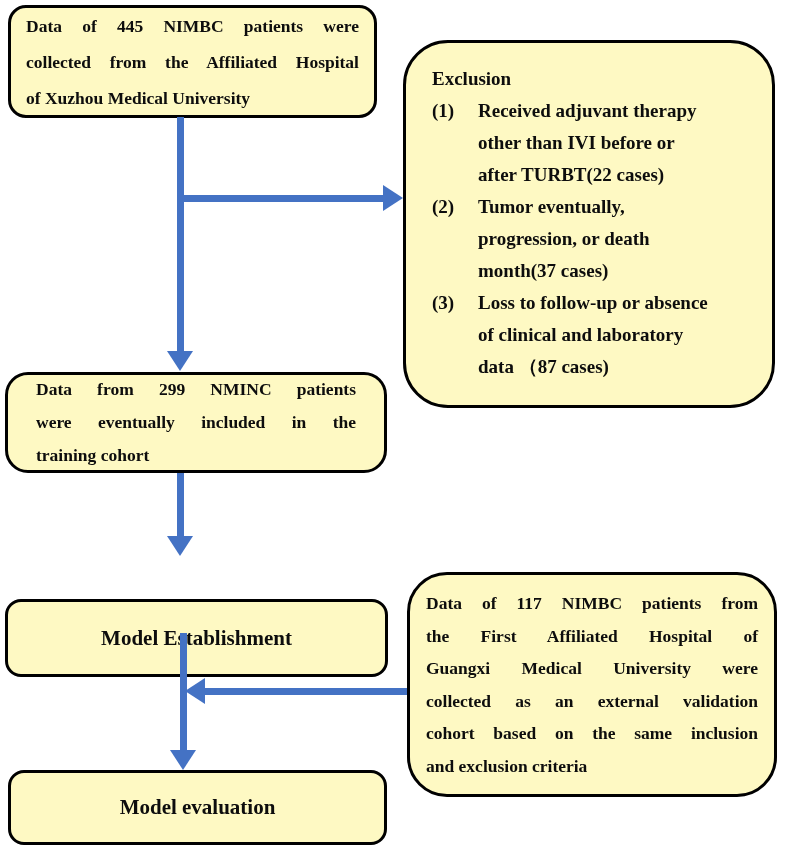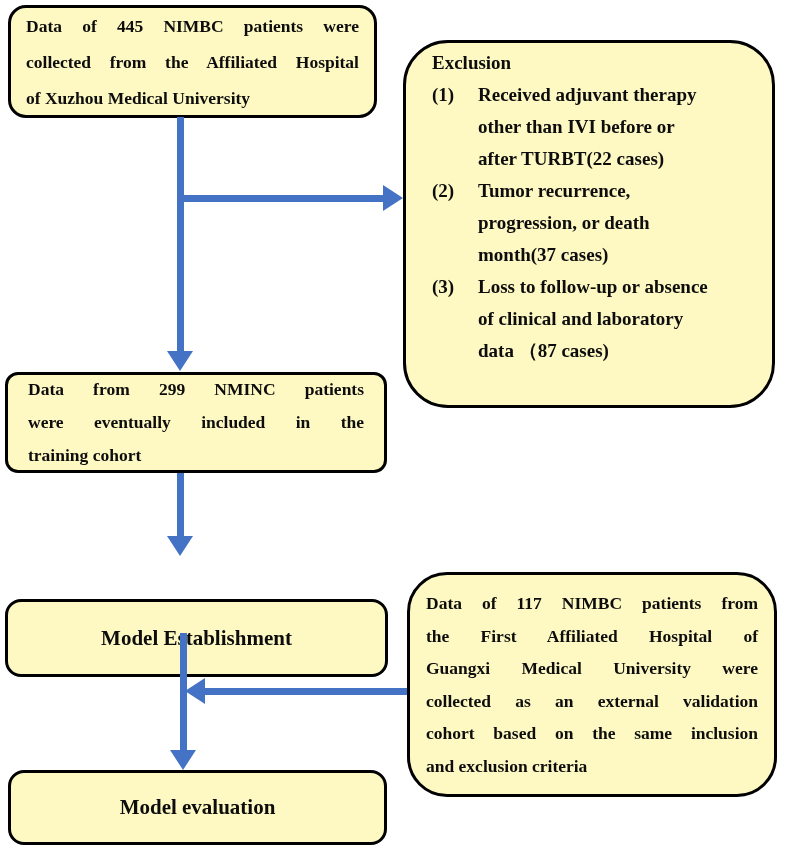--- a/index.html
+++ b/index.html
@@ -26,30 +26,30 @@
   .line { white-space: nowrap; }
   .line.stretch { text-align: justify; text-align-last: justify; }
 
   #box-source {
     left: 8px; top: 5px; width: 369px; height: 113px;
     border-radius: 18px; padding: 0 15px;
     font-size: 17.5px; line-height: 36px;
   }
   #box-exclusion {
     left: 403px; top: 40px; width: 372px; height: 368px;
-    border-radius: 45px; padding: 4px 14px 6px 26px;
+    border-radius: 45px; padding: 20px 14px 6px 26px;
     font-size: 19px; line-height: 32px;
   }
   .excl-item { display: flex; }
   .excl-item .num { width: 46px; flex: none; }
   .excl-item .body { flex: 1 1 auto; min-width: 0; }
 
   #box-training {
     left: 5px; top: 372px; width: 382px; height: 101px;
-    border-radius: 13px; padding: 0 20px;
+    border-radius: 23px; padding: 0 28px;
     font-size: 17.5px; line-height: 33px;
   }
   #box-establishment {
     left: 5px; top: 555px; width: 383px; height: 78px;
     border-radius: 16px;
     display: flex; align-items: center; justify-content: center;
     font-size: 21px;
     margin-top: 44px;
   }
   #box-validation {
@@ -99,21 +99,21 @@
           <div class="num">(1)</div>
           <div class="body">
             <div class="line">Received adjuvant therapy</div>
             <div class="line">other than IVI before or</div>
             <div class="line">after TURBT(22 cases)</div>
           </div>
         </div>
         <div class="excl-item">
           <div class="num">(2)</div>
           <div class="body">
-            <div class="line">Tumor recurrence,</div>
+            <div class="line">Tumor eventually,</div>
             <div class="line">progression, or death</div>
             <div class="line">month(37 cases)</div>
           </div>
         </div>
         <div class="excl-item">
           <div class="num">(3)</div>
           <div class="body">
             <div class="line">Loss to follow-up or absence</div>
             <div class="line">of clinical and laboratory</div>
             <div class="line">data （87 cases)</div>

